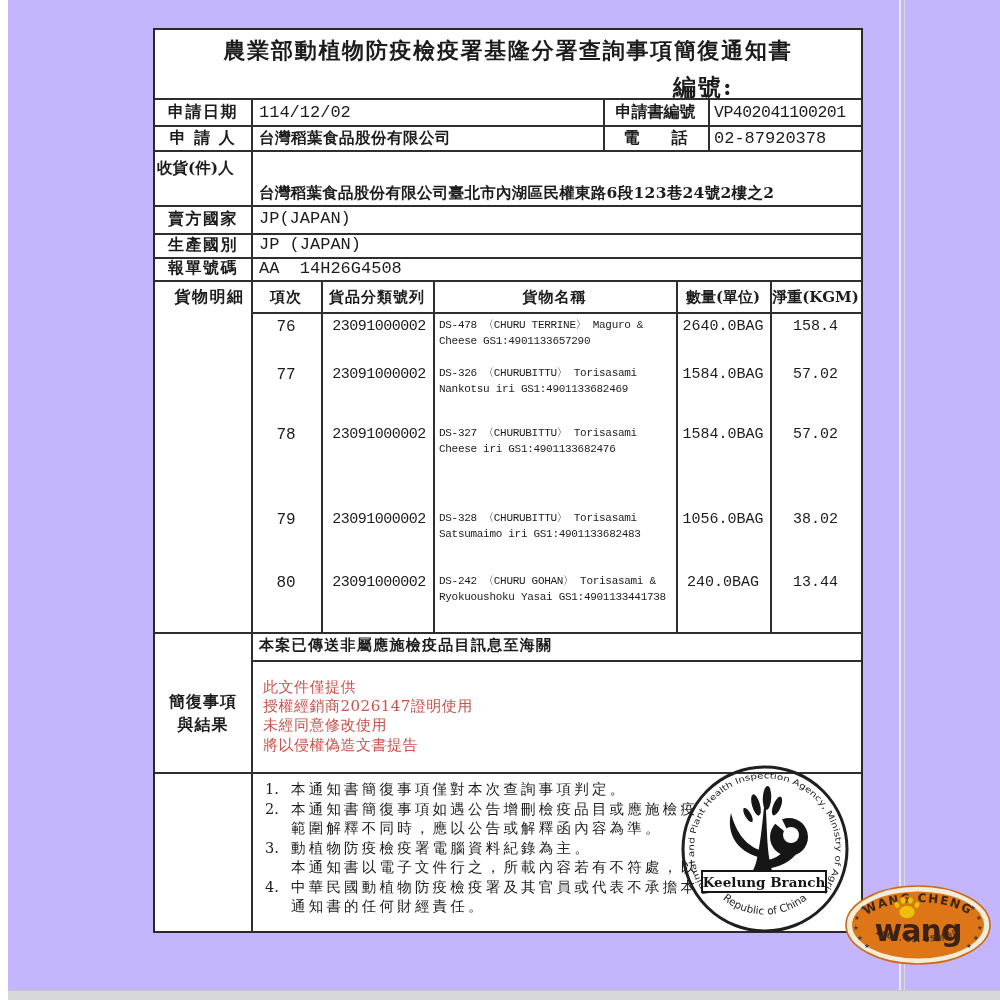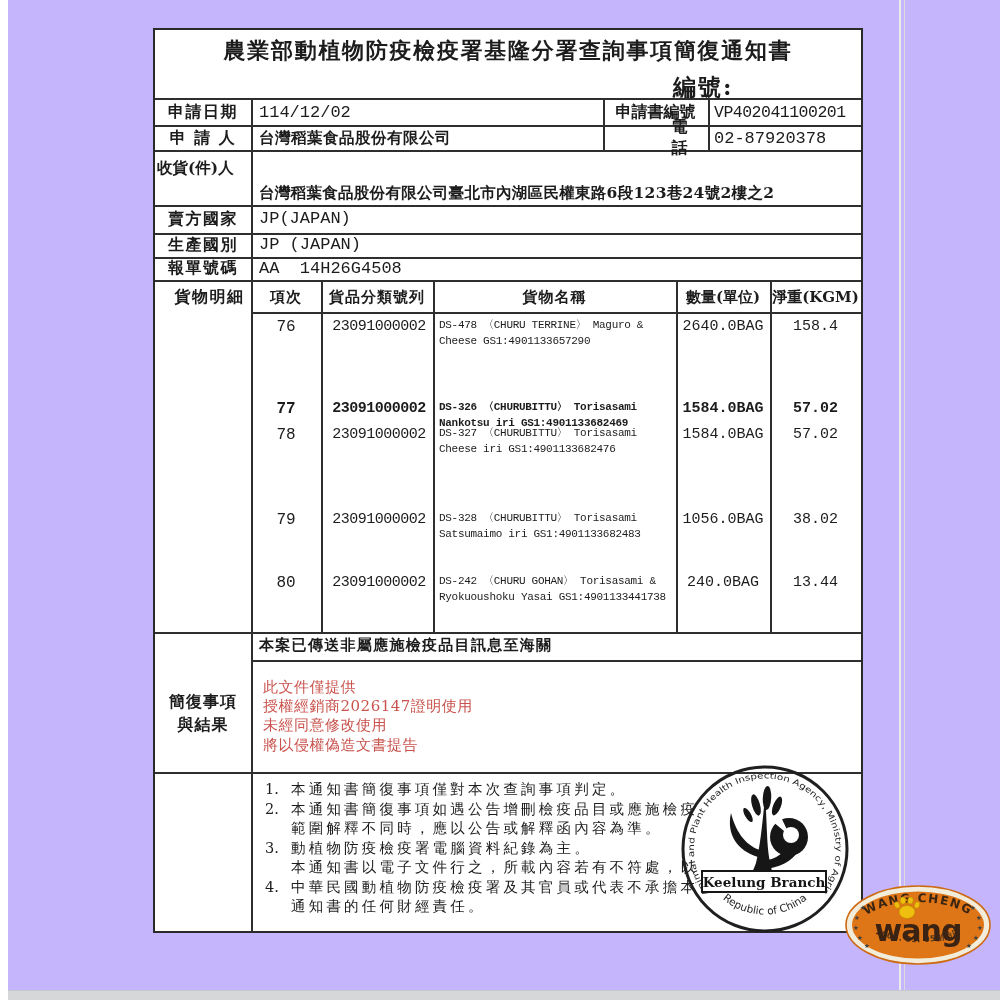--- a/index.html
+++ b/index.html
@@ -73,21 +73,21 @@
     <div class="vl" style="left:521px;top:250px;height:354px;"></div>
     <div class="vl" style="left:615px;top:250px;height:354px;"></div>
 
     <div class="cell lbl" style="left:0;top:70px;width:96px;height:24px;">申請日期</div>
     <div class="cell lft val-mono mono" style="left:104px;top:70px;width:330px;height:24px;">114/12/02</div>
     <div class="cell lbl" style="left:448px;top:70px;width:105px;height:24px;letter-spacing:0;">申請書編號</div>
     <div class="cell lft val-mono mono" style="left:559px;top:70px;width:146px;height:24px;font-size:16.5px;letter-spacing:-0.5px;">VP402041100201</div>
 
     <div class="cell lbl" style="left:0;top:97px;width:96px;height:22px;">申 請 人</div>
     <div class="cell lft val-cjk" style="left:104px;top:97px;width:330px;height:22px;">台灣稻葉食品股份有限公司</div>
-    <div class="cell lbl" style="left:448px;top:97px;width:105px;height:22px;letter-spacing:0;padding-left:48px;">電　　話</div>
+    <div class="cell lbl" style="left:448px;top:97px;width:105px;height:22px;letter-spacing:0;">電　　話</div>
     <div class="cell lft val-mono mono" style="left:559px;top:97px;width:146px;height:22px;">02-87920378</div>
 
     <div class="abs lbl" style="left:2px;top:128px;font-size:15.5px;letter-spacing:0;">收貨(件)人</div>
     <div class="abs addr" style="left:104px;top:153px;">台灣稻葉食品股份有限公司臺北市內湖區民權東路6段123巷24號2樓之2</div>
 
     <div class="cell lbl" style="left:0;top:178px;width:96px;height:22px;">賣方國家</div>
     <div class="cell lft val-mono mono" style="left:104px;top:177px;width:330px;height:22px;">JP(JAPAN)</div>
 
     <div class="cell lbl" style="left:0;top:204px;width:96px;height:22px;">生產國別</div>
     <div class="cell lft val-mono mono" style="left:104px;top:203px;width:330px;height:22px;">JP (JAPAN)</div>
@@ -106,21 +106,21 @@
         <div class="item-row mono" style="top: 288px;">
     <div class="it-no">76</div>
     <div class="it-code">23091000002</div>
     <div class="it-desc">
             <div>DS-478 〈CHURU TERRINE〉 Maguro &amp;</div>
             <div>Cheese GS1:4901133657290</div>
           </div>
     <div class="it-qty">2640.0BAG</div>
     <div class="it-wt">158.4</div>
   </div>
-        <div class="item-row mono" style="top: 370px; font-weight: bold;">
+        <div class="item-row mono" style="top: 336px;">
     <div class="it-no">77</div>
     <div class="it-code">23091000002</div>
     <div class="it-desc">
             <div>DS-326 〈CHURUBITTU〉 Torisasami</div>
             <div>Nankotsu iri GS1:4901133682469</div>
           </div>
     <div class="it-qty">1584.0BAG</div>
     <div class="it-wt">57.02</div>
   </div>
         <div class="item-row mono" style="top: 396px;">

